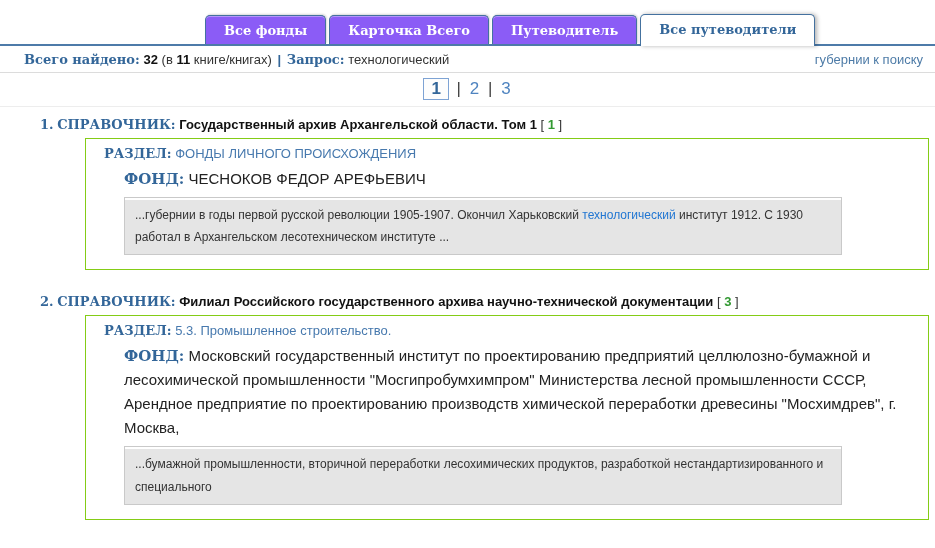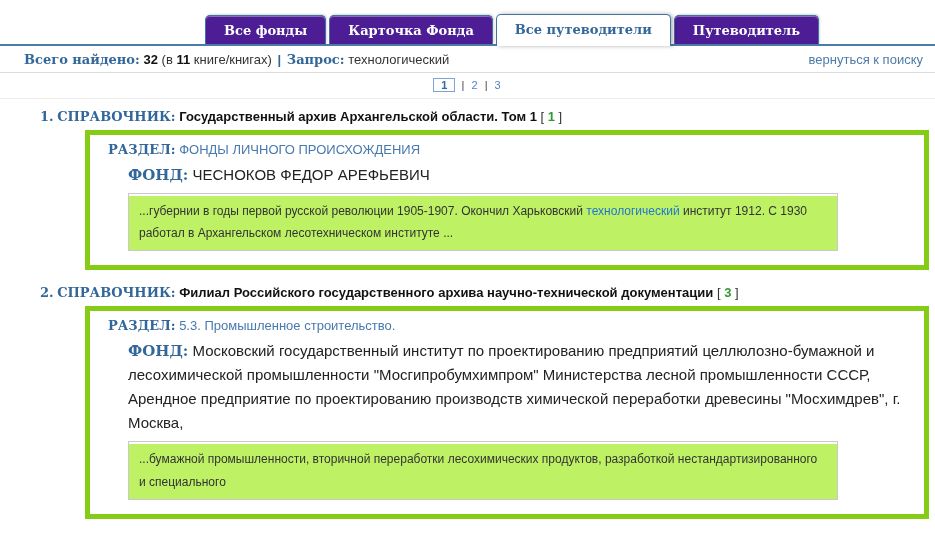--- a/index.html
+++ b/index.html
@@ -6,21 +6,21 @@
   html, body { background: #fff; }
   body {
     width: 935px; height: 548px; overflow: hidden;
     font-family: "Liberation Sans", sans-serif;
     font-size: 12px; color: #333;
   }
   
   .tab-bar { padding: 14px 0 0 205px; border-bottom: 2px solid #4d7ba9; }
   .tabs { display: flex; gap: 3px; align-items: flex-end; }
   .tab {
-    background: #4c1d95; color: #fff;
+    background: #8b5cf6; color: #fff;
     border: 1px solid #44719f; border-bottom: none;
     border-radius: 5px 5px 0 0;
     font-family: "DejaVu Serif", serif; font-weight: bold; font-size: 13px;
     padding: 7px 18px 6px; cursor: pointer; position: relative;
     box-shadow: inset 0 1px 0 rgba(255,255,255,0.35), 1px -1px 2px rgba(0,0,0,0.15);
     white-space: nowrap;
   }
   .tab.active {
     background: #fff; color: #336699; z-index: 2;
     margin-bottom: -2px; padding-bottom: 9px;
@@ -32,78 +32,78 @@
     padding: 6px 12px 5px 24px; border-bottom: 1px solid #dcdcdc;
     font-size: 13px;
   }
   .lbl { color: #336699; font-family: "DejaVu Serif", serif; font-weight: bold; }
   .summary-left b { color: #111; }
   .sep-dark { color: #336699; font-weight: bold; padding: 0 2px; }
   .back-link { color: #4d7ba7; text-decoration: none; font-size: 13px; }
   
   .pagination-row {
     text-align: center; padding: 5px 0 6px; border-bottom: 1px solid #ededed;
-    font-size: 11px;
+    font-size: 17px;
   }
   .page-current {
     display: inline-block; border: 1px solid #7ea3d4; color: #336699;
     font-weight: bold; padding: 0 7px; margin: 0 3px; background: #fdfdfd;
   }
   .page-link { color: #4f84c0; text-decoration: none; margin: 0 4px; cursor: pointer; }
   .page-sep { color: #444; }
   
   #results { padding-top: 10px; }
-  .result { margin-bottom: 15px; }
+  .result { margin-bottom: 24px; }
   .result-header { padding-left: 40px; font-size: 13px; margin-bottom: 6px; }
   .result-header .num { color: #336699; font-family: "DejaVu Serif", serif; font-weight: bold; }
   .result-title { color: #111; font-weight: bold; }
   .bracket { color: #333; }
   .green-count { color: #339933; font-weight: bold; }
   .result-box {
     margin-left: 85px; margin-right: 6px;
-    border: 5px solid #84cc16;
+    border: 1px solid #84cc16;
     padding: 7px 2px 4px 10px;
   }
   .section-line { margin-left: 8px; font-size: 13px; }
   .section-link { color: #4779ae; text-decoration: none; cursor: pointer; }
   .fund-line { margin-left: 28px; margin-top: 6px; font-size: 15px; line-height: 1.6; color: #222; padding-right: 4px; }
   .data-box {
     margin: 6px 84px 10px 28px;
     border: 1px solid #c9c9c9;
   }
   .refdata { background: #fff; padding: 7px 10px; font-size: 12px; color: #333; line-height: 1.7; }
   .refdata .lbl { font-size: 13px; }
-  .snippets { background: #bef264; border-top: 2px solid #fff; padding: 4px 10px 6px; }
+  .snippets { background: #e5e5e5; border-top: 2px solid #fff; padding: 4px 10px 6px; }
   .snippet-line { line-height: 1.85; color: #333; }
   .hl { color: #2176d2; }
 </style>
 </head>
 <body>
 
 <div class="tab-bar">
   <div class="tabs" id="tabs">
       <div class="tab">Все фонды</div>
-      <div class="tab">Карточка Фонда</div>
+      <div class="tab">Карточка Всего</div>
+      <div class="tab">Путеводитель</div>
       <div class="tab active">Все путеводители</div>
-      <div class="tab">Путеводитель</div>
     </div>
 </div>
 
 <div class="summary-row">
   <div class="summary-left">
     <span class="lbl">Всего найдено:</span>
     <b>32</b>
     <span>(в</span>
     <b>11</b>
     <span>книге/книгах)</span>
     <span class="sep-dark">|</span>
     <span class="lbl">Запрос:</span>
     <span>технологический</span>
   </div>
-  <a class="back-link" href="#">вернуться к поиску</a>
+  <a class="back-link" href="#">губернии к поиску</a>
 </div>
 
 <div class="pagination-row" id="pagination"><span class="page-current">1</span> <span class="page-sep">|</span> <a class="page-link">2</a> <span class="page-sep">|</span> <a class="page-link">3</a></div>
 
 <div id="results">
     <div class="result">
       <div class="result-header"><span class="num">1.</span> <span class="lbl">СПРАВОЧНИК:</span> <span class="result-title">Государственный архив Архангельской области. Том 1</span> <span class="bracket">[ </span><span class="green-count">1</span><span class="bracket"> ]</span></div>
       <div class="result-box">
         <div class="section-line"><span class="lbl">РАЗДЕЛ:</span> <a class="section-link">ФОНДЫ ЛИЧНОГО ПРОИСХОЖДЕНИЯ</a></div>
         <div class="fund-line"><span class="lbl">ФОНД:</span> <span>ЧЕСНОКОВ ФЕДОР АРЕФЬЕВИЧ</span></div>

